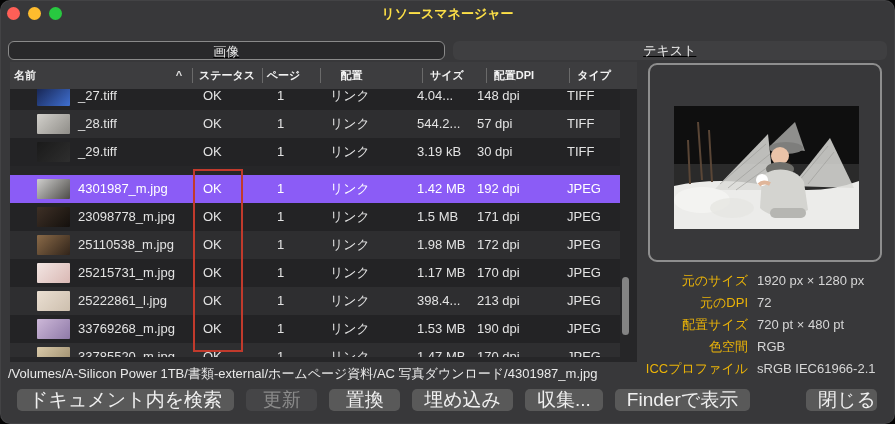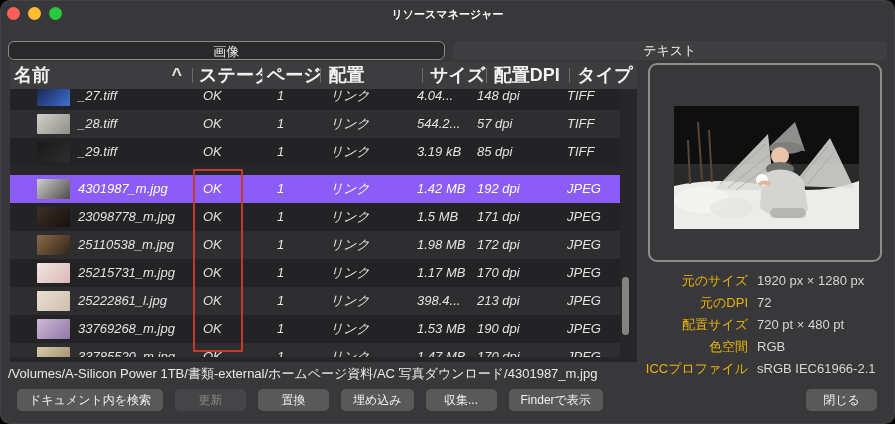--- a/index.html
+++ b/index.html
@@ -4,49 +4,49 @@
 <style>
   html,body{margin:0;padding:0;background:#040404;}
   body{width:895px;height:424px;position:relative;font-family:"Liberation Sans","DejaVu Sans",sans-serif;
        -webkit-font-smoothing:antialiased;}
   .window{position:absolute;inset:0;background:#38383a;border-radius:10px;overflow:hidden;
           box-shadow:inset 0 0 0 1px rgba(255,255,255,.06);}
 
   
   .titlebar{position:absolute;left:0;top:0;right:0;height:28px;}
   .title{position:absolute;left:0;right:0;top:0;height:28px;line-height:28px;text-align:center;
-         color:#ffffff;font-size:11px;font-weight:600;}
+         color:#fde047;font-size:13px;font-weight:600;}
   .lights{position:absolute;left:7px;top:7px;display:flex;gap:8px;}
   .light{width:13px;height:13px;border-radius:50%;}
   .light.r{background:#ff5f57}.light.y{background:#febc2e}.light.g{background:#28c840}
 
   
-  .tabbar{position:absolute;left:8px;right:8px;top:41px;height:19px;display:flex;gap:8px;}
+  .tabbar{position:absolute;left:8px;right:8px;top:41px;height:19px;display:flex;gap:8px;text-decoration:underline;}
   .tab{flex:1;height:19px;line-height:19px;text-align:center;font-size:13px;color:#e8e8e8;
        background:#3f3f41;border-radius:6px;box-sizing:border-box;}
   .tab.selected{background:#29292b;border:1px solid #8a8a8a;}
 
   
   .table{position:absolute;left:10px;top:62px;width:627px;height:300px;background:#262628;}
   .thead{position:absolute;left:0;top:0;width:627px;height:27px;background:#3d3d3f;display:flex;}
-  .hc{height:27px;line-height:27px;font-size:18px;font-weight:700;color:#f2f2f2;box-sizing:border-box;
+  .hc{height:27px;line-height:27px;font-size:11px;font-weight:700;color:#f2f2f2;box-sizing:border-box;
       white-space:nowrap;overflow:hidden;position:relative;}
   .hc:nth-child(1){width:183px;padding-left:4px;display:flex;justify-content:space-between;padding-right:10px;}
   .hc:nth-child(2){width:70px;padding-left:7px;}
   .hc:nth-child(3){width:59px;padding-left:5px;}
-  .hc:nth-child(4){width:82px;padding-left:8px;}
+  .hc:nth-child(4){width:82px;padding-left:20px;}
   .hc:nth-child(5){width:64px;padding-left:8px;margin-left:20px;}
   .hc:nth-child(6){width:84px;padding-left:8px;}
   .hc:nth-child(7){width:68px;padding-left:8px;}
   .hc + .hc::before{content:"";position:absolute;left:0;top:6px;width:1px;height:15px;background:#6a6a6a;}
   .caret{font-weight:700;color:#e0e0e0;}
 
   .tbody{position:absolute;left:0;top:27px;width:627px;height:268px;overflow:hidden;}
   .rows{margin-top:-7px;}
-  .row{width:610px;height:28px;display:flex;background:#232325;font-style:italic;}
+  .row{width:610px;height:28px;display:flex;background:#232325;}
   .row.alt{background:#2e2e30;}
   .row.selected{background:#8b5cf6;margin-top:9px;}
   .cell{height:28px;line-height:28px;font-size:13px;color:#e3e3e3;box-sizing:border-box;
         white-space:nowrap;overflow:hidden;}
   .row.selected .cell{color:#ffffff;}
   .c-name{width:183px;display:flex;align-items:center;}
   .thumb{width:33px;height:20px;border-radius:1px;margin-left:27px;flex:0 0 auto;}
   .c-name .txt{margin-left:8px;}
   .c-status{width:70px;padding-left:10px;}
   .c-page{width:59px;padding-left:14px;}
@@ -69,21 +69,21 @@
   .meta{position:absolute;left:630px;top:270px;width:254px;}
   .meta-row{display:flex;height:22px;line-height:22px;font-size:13px;}
   .meta-label{width:118px;text-align:right;color:#eab308;}
   .meta-value{margin-left:9px;color:#d6d6d6;white-space:nowrap;}
 
   
   .path{position:absolute;left:8px;top:364px;height:20px;line-height:20px;font-size:13px;color:#e9e9e9;
         white-space:nowrap;}
   .btnrow{position:absolute;left:17px;top:389px;display:flex;gap:12px;}
   .btn{height:22px;line-height:22px;padding:0 12px;min-width:47px;box-sizing:content-box;text-align:center;
-       background:#595959;border-radius:5px;font-size:12px;color:#f0f0f0;white-space:nowrap;}
+       background:#595959;border-radius:5px;font-size:19px;color:#f0f0f0;white-space:nowrap;}
   .btn.disabled{background:#454547;color:#8a8a8a;}
   .btn.close{position:absolute;left:806px;top:389px;width:47px;}
 </style>
 </head>
 <body>
 
 <div class="window">
 
   <div class="titlebar">
     <div class="lights">
@@ -140,21 +140,21 @@
   </div>
           <div class="row">
     <div class="cell c-name">
       <div class="thumb" style="background: linear-gradient(135deg, rgb(26, 26, 26) 0%, rgb(46, 46, 46) 100%);"></div>
       <span class="txt">_29.tiff</span>
     </div>
     <div class="cell c-status">OK</div>
     <div class="cell c-page">1</div>
     <div class="cell c-place">リンク</div>
     <div class="cell c-size">3.19 kB</div>
-    <div class="cell c-dpi">85 dpi</div>
+    <div class="cell c-dpi">30 dpi</div>
     <div class="cell c-type">TIFF</div>
   </div>
           <div class="row selected">
     <div class="cell c-name">
       <div class="thumb" style="background: linear-gradient(135deg, rgb(207, 207, 205) 0%, rgb(77, 75, 72) 100%);"></div>
       <span class="txt">4301987_m.jpg</span>
     </div>
     <div class="cell c-status">OK</div>
     <div class="cell c-page">1</div>
     <div class="cell c-place">リンク</div>

